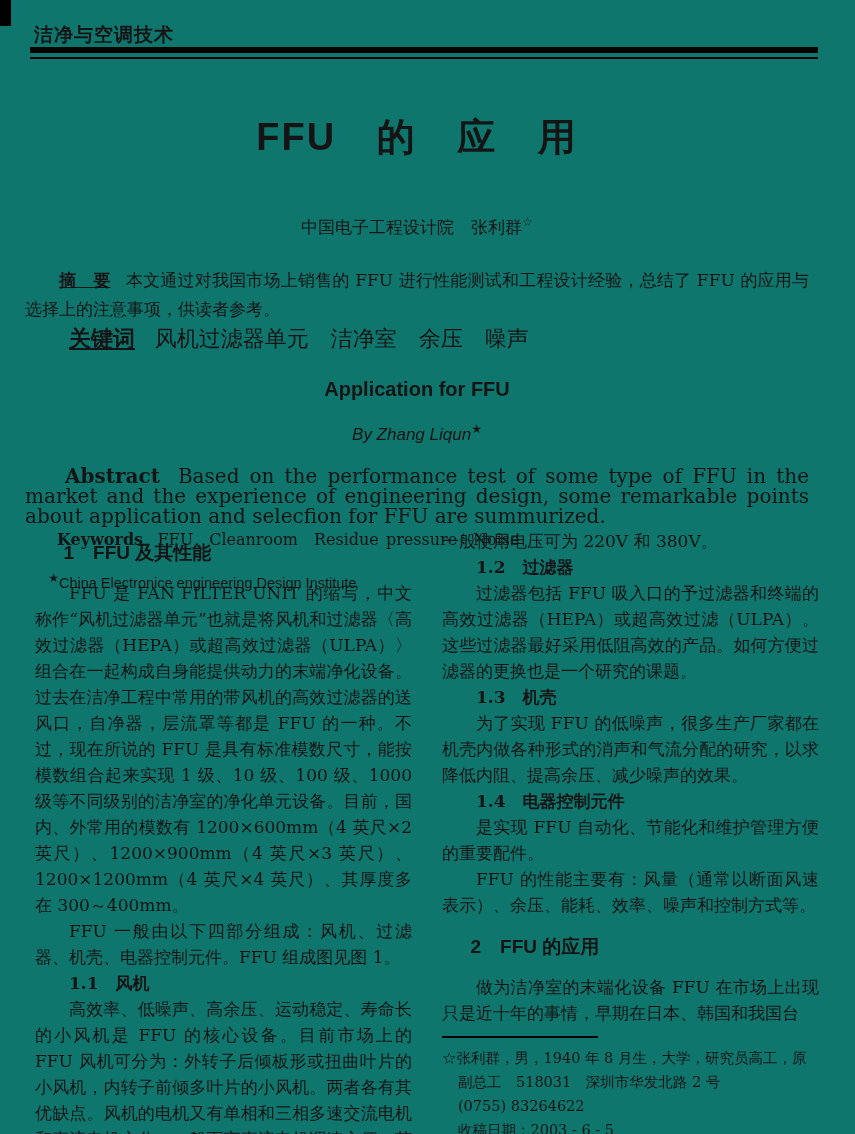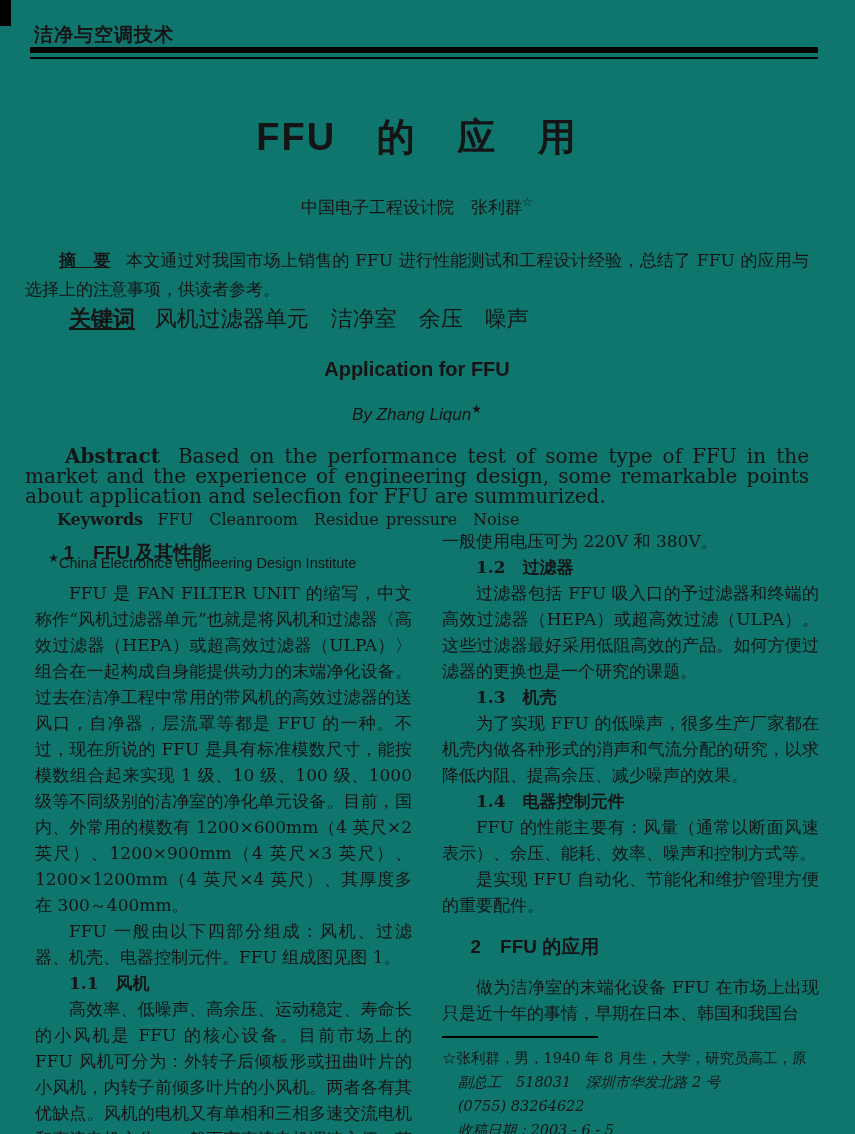--- a/index.html
+++ b/index.html
@@ -30,21 +30,21 @@
 
   
   .front { position: absolute; left: 25px; top: 96px; width: 784px; }
   .article-title {
     text-align: center;
     font-family: "Liberation Sans", "DejaVu Sans", sans-serif;
     font-weight: bold; font-size: 38px;
     word-spacing: 28px; letter-spacing: 2px;
     margin-top: 16px;
   }
-  .byline-cn { text-align: center; font-size: 17px; margin-top: 32px; }
+  .byline-cn { text-align: center; font-size: 17px; margin-top: 52px; }
   .byline-cn sup, .byline-en sup, .affiliation sup { font-size: 12px; }
   .abstract-cn {
     margin-top: 27px; font-size: 17px; line-height: 29px;
     text-align: justify; text-indent: 2em;
   }
   .abstract-cn .lbl, .keywords-cn .lbl {
     font-family: "Liberation Sans", "DejaVu Sans", sans-serif;
     font-weight: bold; margin-right: 0.9em; text-decoration: underline;
   }
   .keywords-cn { font-size: 22px; line-height: 29px; text-indent: 2em; }
@@ -83,21 +83,21 @@
     font-weight: bold; font-size: 19px;
     padding-left: 1.5em; text-align: left;
     margin: 12px 0 14px 0;
   }
   .sec-heading.second { margin: 16px 0 14px 0; }
   .sub-heading { font-weight: bold; text-indent: 2em; text-align: left; }
 
   
   .footnote { margin-top: 10px; font-size: 14.5px; line-height: 24px; text-align: left; }
   .fn-rule { width: 156px; height: 2px; background: #000; margin: 4px 0 8px 0; }
-  .fn-line.hang { padding-left: 1.1em; font-style: italic; }
+  .fn-line.hang { padding-left: 1.1em; }
 </style>
 </head>
 <body>
 
 <div class="page">
 
   <div class="corner-artifact"></div>
 
   <div class="journal-header">洁净与空调技术</div>
   <div class="rule-thick"></div>
@@ -133,22 +133,22 @@
       <p>高效率、低噪声、高余压、运动稳定、寿命长的小风机是 FFU 的核心设备。目前市场上的 FFU 风机可分为：外转子后倾板形或扭曲叶片的小风机，内转子前倾多叶片的小风机。两者各有其优缺点。风机的电机又有单相和三相多速交流电机和直流电机之分，一般而言直流电机调速方便、节能但价格昂贵，而交流电机调速性能较差。</p>
     </div>
 
     <div class="col">
       <p class="continuation">一般使用电压可为 220V 和 380V。</p>
       <div class="sub-heading">1.2　过滤器</div>
       <p>过滤器包括 FFU 吸入口的予过滤器和终端的高效过滤器（HEPA）或超高效过滤（ULPA）。这些过滤器最好采用低阻高效的产品。如何方便过滤器的更换也是一个研究的课题。</p>
       <div class="sub-heading">1.3　机壳</div>
       <p>为了实现 FFU 的低噪声，很多生产厂家都在机壳内做各种形式的消声和气流分配的研究，以求降低内阻、提高余压、减少噪声的效果。</p>
       <div class="sub-heading">1.4　电器控制元件</div>
+      <p>是实现 FFU 自动化、节能化和维护管理方便的重要配件。</p>
       <p>FFU 的性能主要有：风量（通常以断面风速表示）、余压、能耗、效率、噪声和控制方式等。</p>
-      <p>是实现 FFU 自动化、节能化和维护管理方便的重要配件。</p>
       <div class="sec-heading second">2　FFU 的应用</div>
       <p>做为洁净室的末端化设备 FFU 在市场上出现只是近十年的事情，早期在日本、韩国和我国台</p>
 
       <div class="footnote">
         <div class="fn-rule"></div>
         <div class="fn-line">☆张利群，男，1940 年 8 月生，大学，研究员高工，原</div>
         <div class="fn-line hang">副总工　518031　深圳市华发北路 2 号</div>
         <div class="fn-line hang">(0755) 83264622</div>
         <div class="fn-line hang">收稿日期：2003 - 6 - 5</div>
       </div>

